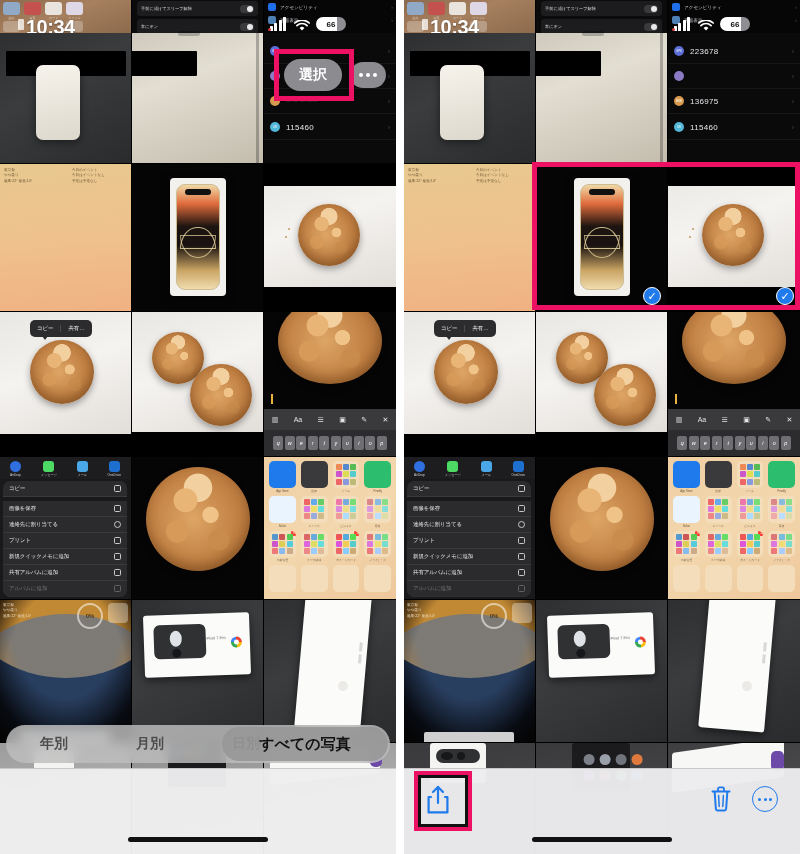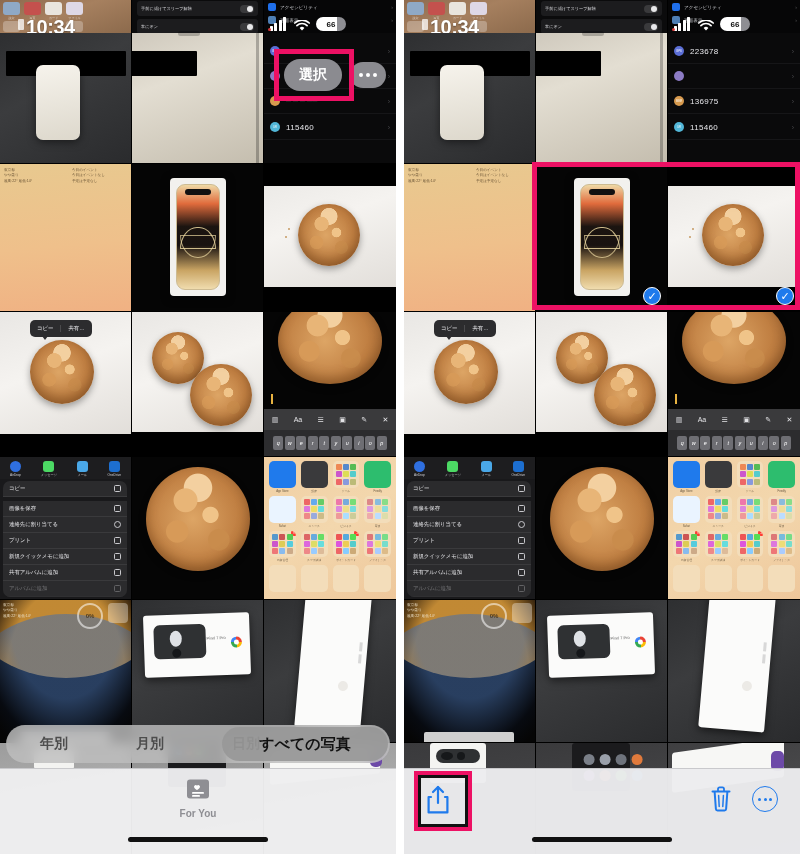--- a/index.html
+++ b/index.html
@@ -737,31 +737,20 @@
     <div class="segwrap">
       <div class="seg">年別</div>
       <div class="seg">月別</div>
       <div class="seg">日別</div>
       <div class="seg" style="visibility:hidden">x</div>
       <div class="seg-pill"></div>
       <div class="seg-pill-lbl">すべての写真</div>
     </div>
 
     <div class="tabbar">
-      <div class="tab">
-        <span>
-          <svg width="24" height="22" viewBox="0 0 24 22">
-            <rect x="1" y="1.5" width="22" height="19" rx="3" fill="#8e8e93"></rect>
-            <path d="M8 8.5 a2 2 0 0 1 3 -1 a2 2 0 0 1 3 1 c0 2 -3 3.6 -3 3.6 S8 10.5 8 8.5Z" fill="#fff"></path>
-            <rect x="6" y="14" width="12" height="1.8" rx=".9" fill="#fff"></rect>
-            <rect x="6" y="17" width="8" height="1.8" rx=".9" fill="#fff"></rect>
-          </svg>
-        </span>
-        <span class="tab-lbl">For You</span>
-      </div>
     </div>
     <div class="homebar"></div>
   </div>
 
   <div class="gap"></div>
 
   <div class="phone">
 
     <div class="toprow">
       <div class="tr-cell c1">

